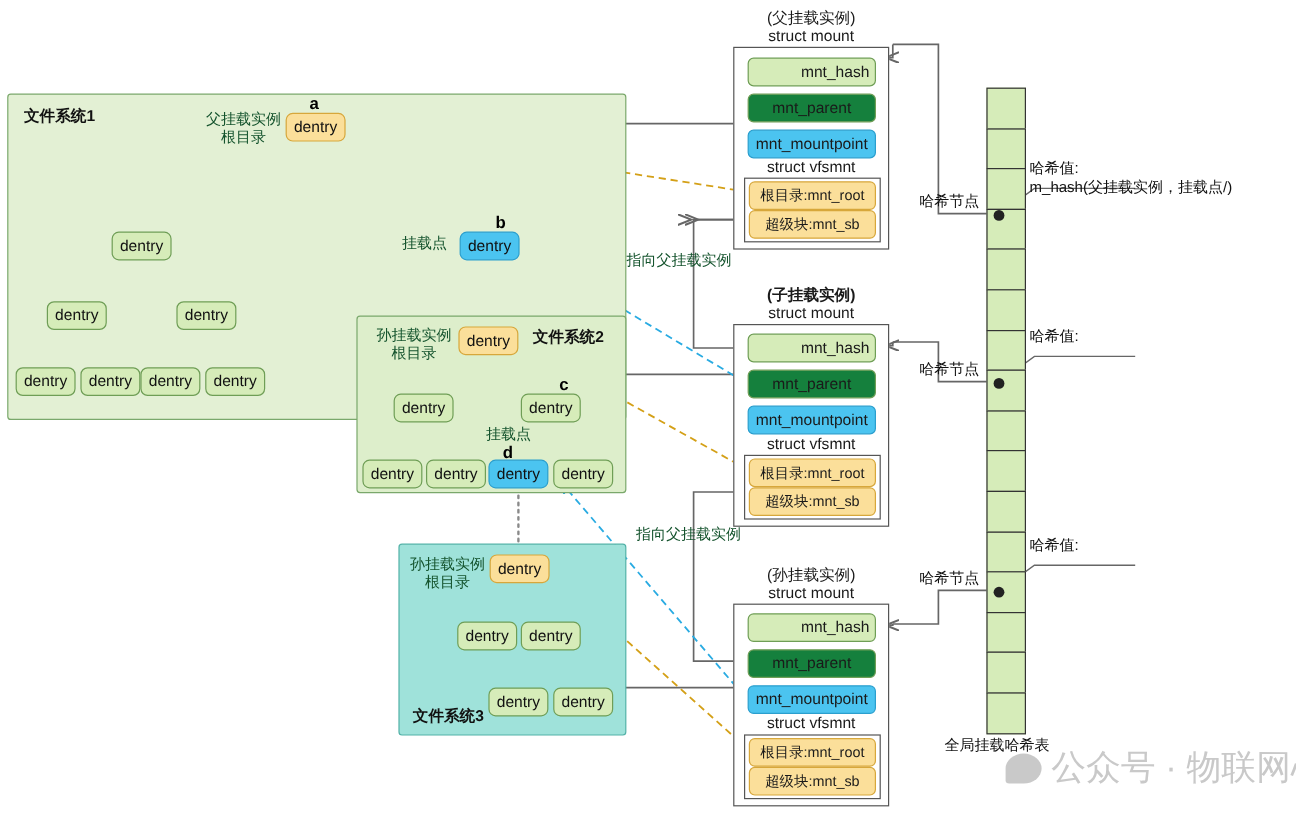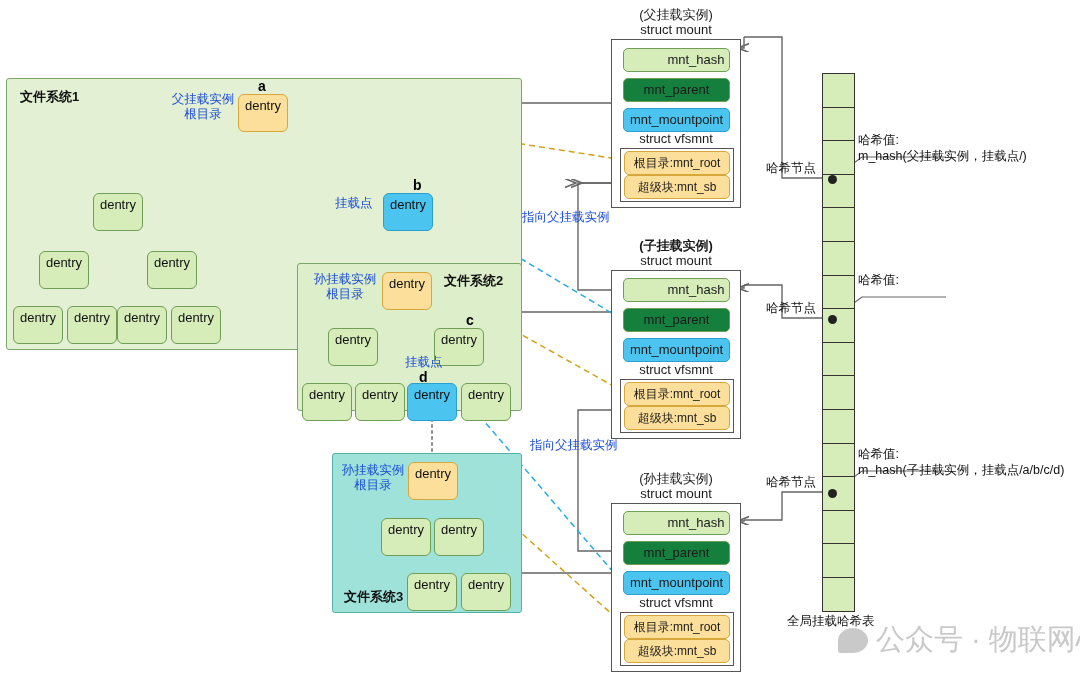--- a/index.html
+++ b/index.html
@@ -9,28 +9,28 @@
   svg.lines{position:absolute;left:0;top:0;width:1080px;height:680px;pointer-events:none;}
 
   
   .fsbox{position:absolute;box-sizing:border-box;border:1.5px solid #7aa86b;border-radius:3px;}
   .fs1{background:#e3f0d4;}
   .fs2{background:#ddeecb;}
   .fs3{background:#9fe2da;border-color:#53b2a8;}
   .fslabel{position:absolute;font-weight:bold;font-size:13px;color:#111;white-space:nowrap;}
 
   
-  .dentry{position:absolute;box-sizing:border-box;height:38px;line-height:22px;
+  .dentry{position:absolute;box-sizing:border-box;height:24px;line-height:22px;
           text-align:center;border-radius:6px;font-size:13px;white-space:nowrap;
           border:1.5px solid #6f9e56;background:#d6ecb9;color:#111;}
   .dentry.root{background:#fbdf9a;border-color:#d7a73b;}
   .dentry.mp{background:#4bc4f0;border-color:#2b9fce;}
 
   
-  .anno{position:absolute;font-size:12.5px;color:#1d4ed8;white-space:nowrap;line-height:15px;}
+  .anno{position:absolute;font-size:12.5px;color:#14532d;white-space:nowrap;line-height:15px;}
   .anno.c{text-align:center;}
   .letter{position:absolute;font-size:14px;font-weight:bold;color:#000;}
 
   
   .mountbox{position:absolute;box-sizing:border-box;border:1.5px solid #555;background:#fff;}
   .fieldrow{position:absolute;box-sizing:border-box;height:24px;line-height:22px;
             text-align:center;font-size:13px;border-radius:5px;white-space:nowrap;}
   .f-hash{background:#d6ecb9;border:1.5px solid #6f9e56;padding-left:39px;}
   .f-parent{background:#15803d;border:1.5px solid #6f9e56;}
   .f-mp{background:#4bc4f0;border:1.5px solid #2b9fce;}
@@ -304,21 +304,20 @@
   <div class="htdot" style="left:828px;top:315px;"></div>
   <div class="htlabel" style="left:766px;top:300px;">哈希节点</div>
   <div class="htlabel" style="left:858px;top:272px;">
     <div>哈希值:</div>
   </div>
 
   <div class="htdot" style="left:828px;top:489px;"></div>
   <div class="htlabel" style="left:766px;top:474px;">哈希节点</div>
   <div class="htlabel" style="left:858px;top:446px;">
     <div>哈希值:</div>
-    <div>m_hash(子挂载实例，挂载点/a/b/c/d)</div>
   </div>
 
   <div class="watermark" style="left:838px;top:620px;">
     <span class="wechat-dot"></span>
     <span>公众号 · 物联网心球</span>
   </div>
 
 </div>
 
 </body></html>

